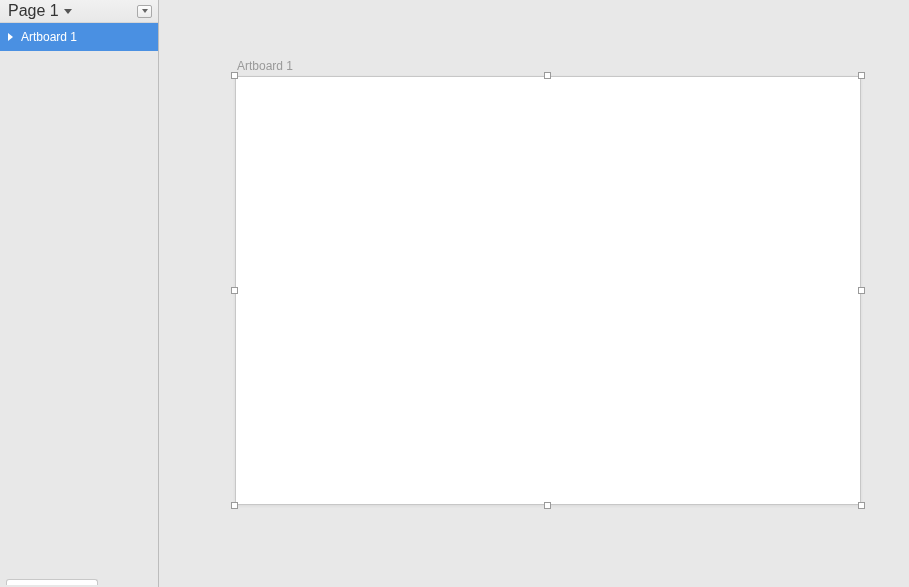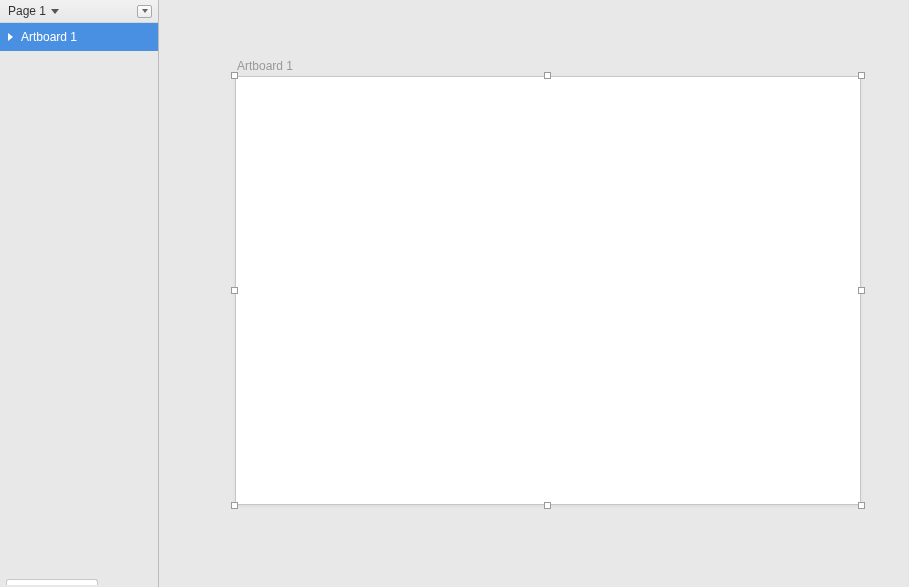--- a/index.html
+++ b/index.html
@@ -33,21 +33,21 @@
     justify-content: space-between;
     padding: 0 6px 0 8px;
     border-bottom: 1px solid #d6d6d6;
     background: linear-gradient(#f1f1f1,#e8e8e8);
   }
   .page-header-left {
     display: flex;
     align-items: center;
     gap: 5px;
     color: #333;
-    font-size: 12px;
+    font-size: 16px;
     cursor: default;
   }
   .page-caret {
     width: 0; height: 0;
     border-left: 4px solid transparent;
     border-right: 4px solid transparent;
     border-top: 5px solid #555;
   }
   .page-dropbox {
     width: 15px;

